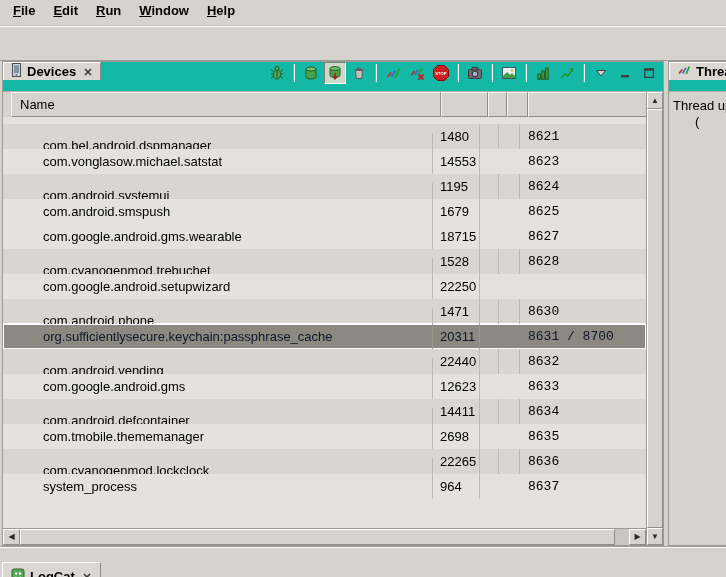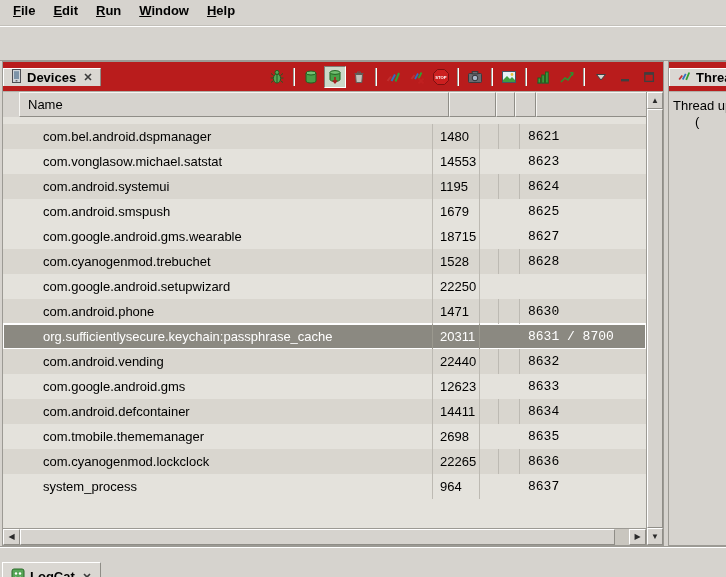--- a/index.html
+++ b/index.html
@@ -18,53 +18,53 @@
   .menu-item::first-letter { text-decoration:underline; }
 
   
   .toolband { position:absolute; top:26px; left:0; right:0; height:35px;
     box-shadow:inset 0 1px 0 #ffffff; border-bottom:1px solid #9c9a94; }
 
   
   .devices-panel { position:absolute; top:61px; left:2px; width:662px; height:485px;
     border:1px solid #9c9a94; background:#d6d3ce; }
   .panel-header { position:absolute; top:0; left:0; right:0; height:30px;
-    border-bottom:1px solid #b2afa8; display:flex; align-items:center; background:#b91c1c; }
+    border-bottom:1px solid #b2afa8; display:flex; align-items:flex-start; background:#14b8a6; }
   .tab { display:flex; align-items:center; gap:5px; padding:0 7px;
     background:#dad7d2; border-right:1px solid #8f8d87;
     border-top:1px solid #ffffff; border-left:1px solid #ffffff; white-space:nowrap; }
   .tab-label { font-weight:bold; }
   .close-btn { display:flex; align-items:center; margin-left:2px; }
 
   .devices-toolbar { margin-left:auto; display:flex; align-items:center; gap:2px; padding-right:3px; }
   .tool-btn { width:22px; height:22px; display:flex; align-items:center; justify-content:center;
     border:1px solid transparent; }
   .tool-btn.pressed { background:#ccd8c9; border-color:#807e78 #ffffff #ffffff #807e78; }
   .tb-sep { width:2px; height:18px; border-left:1px solid #9c9a94; border-right:1px solid #ffffff; margin:0 3px; }
 
   
-  .table-header { position:absolute; top:30px; left:16px; height:25px; display:flex; }
+  .table-header { position:absolute; top:30px; left:8px; height:25px; display:flex; }
   .hcell { background:#d6d3ce; line-height:23px; padding-left:8px; overflow:hidden; white-space:nowrap;
     border-top:1px solid #f6f5f2; border-left:1px solid #f6f5f2;
     border-right:1px solid #8f8d87; border-bottom:1px solid #8f8d87; }
   .hc-name { width:430px; } .hc-pid { width:47px; } .hc-a { width:19px; }
   .hc-b { width:21px; } .hc-port { width:126px; }
 
   .rows-area { position:absolute; top:55px; left:0; width:643px; height:411px;
     background:#e4e2dc; overflow:hidden; padding-top:7px; }
   .trow { display:flex; height:25px; line-height:25px; cursor:default; }
   .trow.dark  { background:#d9d6cf; }
   .trow.light { background:#e4e2dc;align-items:flex-end; }
   .cell { overflow:hidden; white-space:nowrap; border-right:1px solid #bdbab3; }
-  .c-name { width:430px; padding-left:40px; }
+  .c-name { width:430px; padding-left:40px;margin-top:9px; }
   .c-pid  { width:47px; padding-left:7px; }
   .c-a    { width:19px; }
   .c-b    { width:21px; }
   .c-port { width:126px; padding-left:8px; border-right:none;font-family:Liberation Mono, monospace; }
-  .trow.selected { background:#8b8981; color:#ffffff;
+  .trow.selected { background:#8b8981; color:#0f172a;
     box-shadow:inset 0 0 0 1px #ffffff, 0 1px 0 #ffffff, 0 -1px 0 #ffffff; }
   .trow.selected .cell { border-right-color:#9b998f; }
 
   
   .vscroll { position:absolute; top:30px; right:0; width:17px; height:453px;
     background:#c9c6bf; border-left:1px solid #9c9a94; }
   .sb-btn { position:absolute; left:0; width:16px; height:17px; background:#d6d3ce;
     border:1px solid; border-color:#ffffff #8f8d87 #8f8d87 #ffffff;
     font-size:8px; line-height:15px; text-align:center; color:#2a2a2a; }
   .sb-up { top:0; } .sb-down { bottom:0; }

